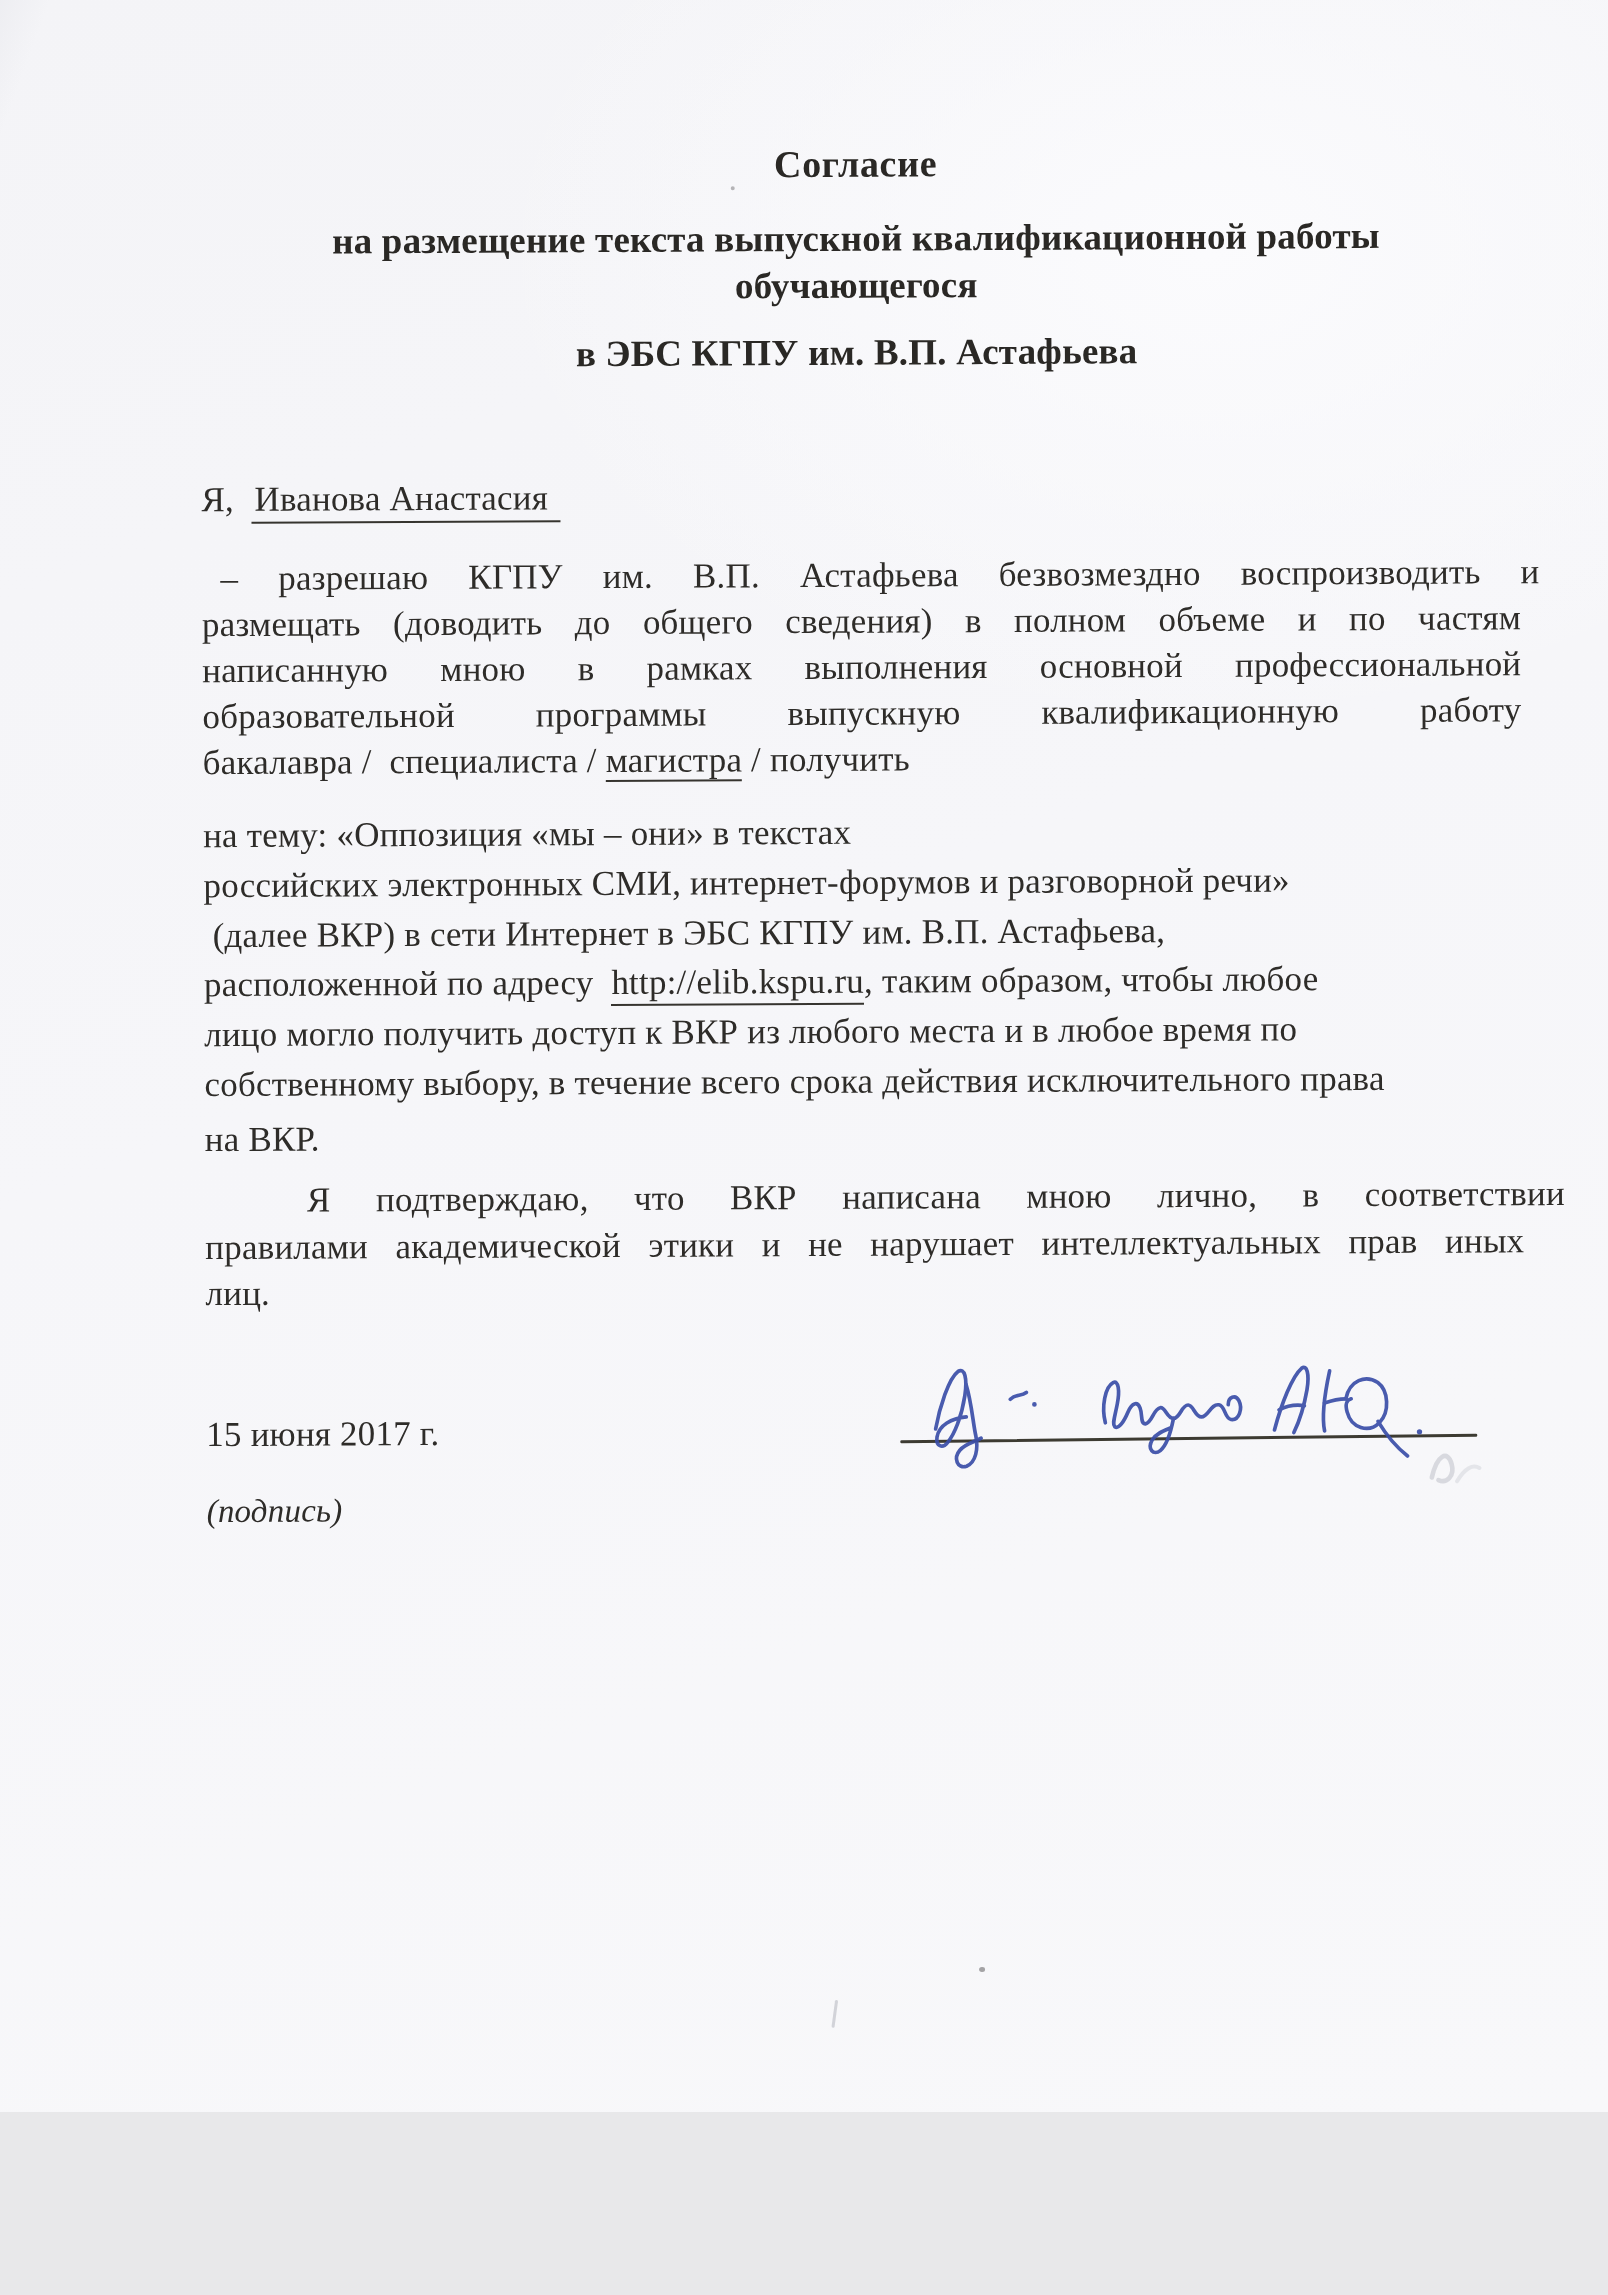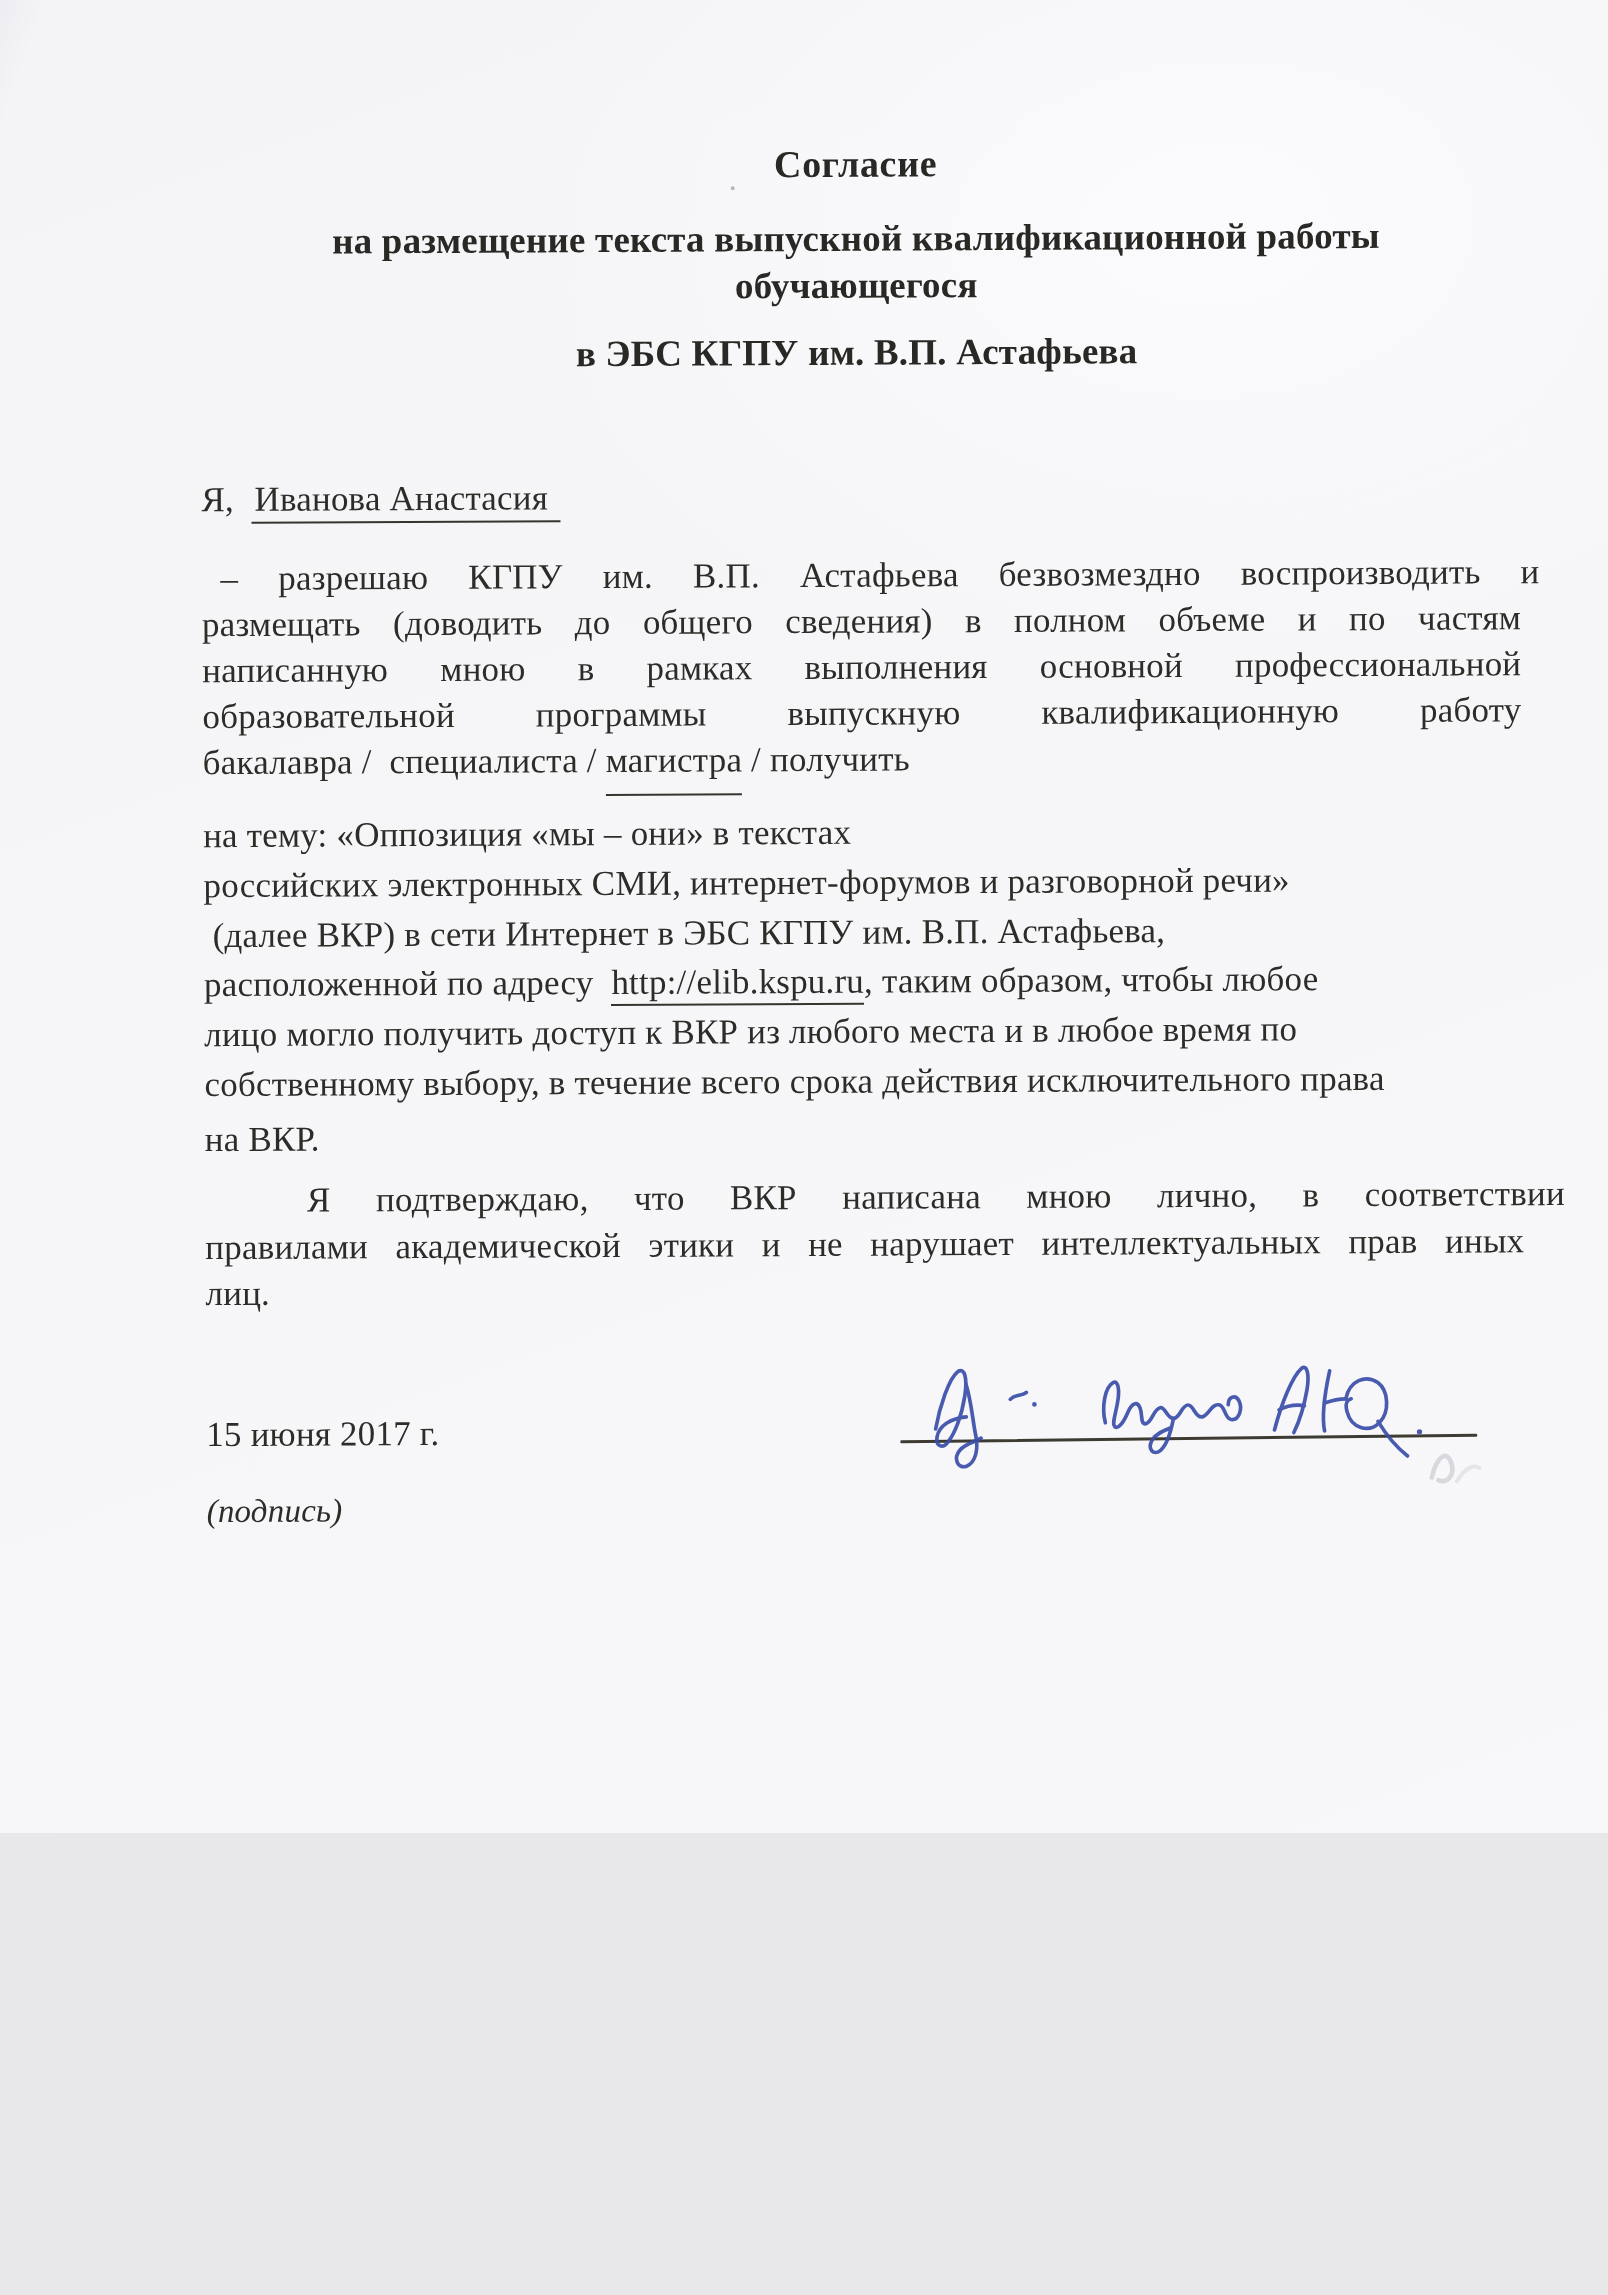--- a/index.html
+++ b/index.html
@@ -1,36 +1,36 @@
 <!DOCTYPE html>
 <html style="font-size:10.7px"><head>
 <meta charset="utf-8">
 <style>
   html,body { margin:0; padding:0; background:#e8e8ea; }
   .page {
     position:relative;
-    width:1609px; height:1833px;
+    width:1609px; height:2112px;
     background:
       linear-gradient(110deg, rgba(210,212,220,0.20) 0px, rgba(210,212,220,0.0) 47px),
       radial-gradient(1202px 801px at 75% 12%, #fbfbfd 0%, rgba(251,251,253,0) 60%),
       linear-gradient(160deg, #f4f4f7 0%, #f6f6f9 45%, #f8f8fa 100%);
     overflow:hidden;
     font-family:"Liberation Serif","DejaVu Serif",serif;
     color:#2e2c29;
   }
   .content { position:absolute; left:0; top:0; width:100%; height:100%;
     transform:rotate(-0.3deg); transform-origin:801px 1002px; }
   .line { position:absolute; left:204px; width:1319px; font-size:35px;
     line-height:1.18; white-space:pre; letter-spacing:0.2px; }
   .just { white-space:normal; text-align:justify; text-align-last:justify; }
   .center { left:194px; width:1332px; text-align:center; font-weight:bold;
     font-size:37px; white-space:normal; color:#2a2825; }
   .title-main { font-size:38px; letter-spacing:0.7px; }
   .uname { border-bottom:2.7px solid #36342f; padding:0 12px 3.3px 2.7px; }
-  .udeg  { border-bottom:2.7px solid #36342f; padding-bottom:14px; }
+  .udeg  { border-bottom:2.7px solid #36342f; padding-bottom:0; }
   .uurl  { border-bottom:2.7px solid #36342f; padding-bottom:2px; }
   .indent1 { padding-left:18.7px; }
   .indent2 { padding-left:102px; }
   .date-line { width:534px; }
   .caption { font-style:italic; font-size:33px; width:401px; }
   .sigline { position:absolute; left:898px; top:1439px; width:577px; height:3.3px;
     background:#3d3b32; transform:rotate(-0.35deg); border-radius:1.3px; }
   .sig-svg { position:absolute; left:908px; top:1344px; }
   .ghost-svg { position:absolute; left:1421px; top:1441px; }
   .check-svg { position:absolute; left:695px; top:2137px; }

